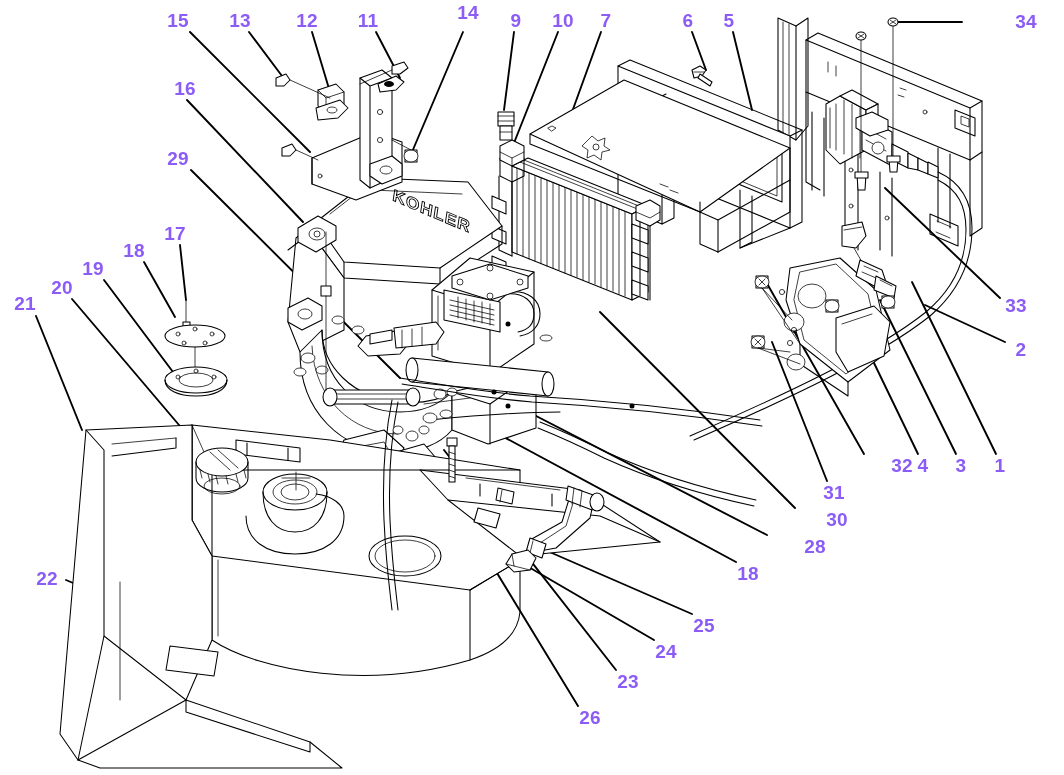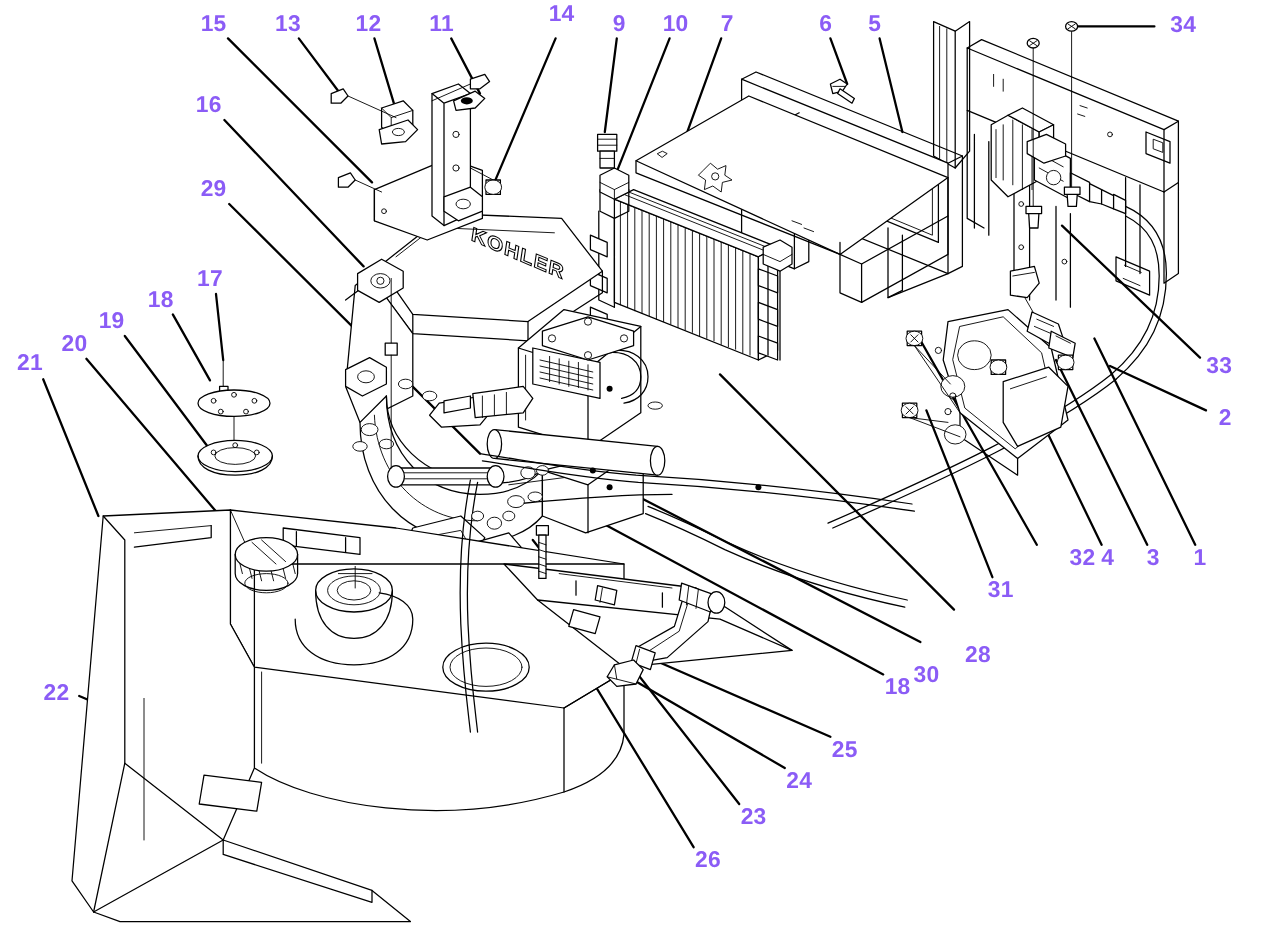--- a/index.html
+++ b/index.html
@@ -484,36 +484,36 @@
       <div class="callout" style="left: 178px; top: 20px;">15</div>
       <div class="callout" style="left: 240px; top: 20px;">13</div>
       <div class="callout" style="left: 307px; top: 20px;">12</div>
       <div class="callout" style="left: 368px; top: 20px;">11</div>
       <div class="callout" style="left: 468px; top: 12px;">14</div>
       <div class="callout" style="left: 516px; top: 20px;">9</div>
       <div class="callout" style="left: 563px; top: 20px;">10</div>
       <div class="callout" style="left: 606px; top: 20px;">7</div>
       <div class="callout" style="left: 688px; top: 20px;">6</div>
       <div class="callout" style="left: 729px; top: 20px;">5</div>
-      <div class="callout" style="left: 986px; top: 21px;">34</div>
-      <div class="callout" style="left: 174px; top: 88px; text-align: center;">16</div>
+      <div class="callout" style="left: 1026px; top: 21px;">34</div>
+      <div class="callout" style="left: 185px; top: 88px; text-align: center;">16</div>
       <div class="callout" style="left: 178px; top: 158px;">29</div>
       <div class="callout" style="left: 175px; top: 233px;">17</div>
       <div class="callout" style="left: 134px; top: 250px;">18</div>
       <div class="callout" style="left: 93px; top: 268px;">19</div>
       <div class="callout" style="left: 62px; top: 287px;">20</div>
       <div class="callout" style="left: 25px; top: 303px;">21</div>
       <div class="callout" style="left: 47px; top: 578px;">22</div>
       <div class="callout" style="left: 590px; top: 717px;">26</div>
       <div class="callout" style="left: 628px; top: 681px;">23</div>
       <div class="callout" style="left: 666px; top: 651px;">24</div>
       <div class="callout" style="left: 704px; top: 625px;">25</div>
       <div class="callout" style="left: 748px; top: 573px;">18</div>
       <div class="callout" style="left: 779px; top: 546px; margin-left: 36px;">28</div>
-      <div class="callout" style="left: 772px; top: 519px; margin-top: 44px;">30</div>
+      <div class="callout" style="left: 837px; top: 519px;">30</div>
       <div class="callout" style="left: 834px; top: 492px;">31</div>
       <div class="callout" style="left: 871px; top: 465px; margin-left: 31px;">32</div>
       <div class="callout" style="left: 923px; top: 465px;">4</div>
       <div class="callout" style="left: 961px; top: 465px;">3</div>
       <div class="callout" style="left: 1000px; top: 465px;">1</div>
       <div class="callout" style="left: 1021px; top: 349px;">2</div>
       <div class="callout" style="left: 1016px; top: 305px;">33</div>
     </div>
 
 </div>

